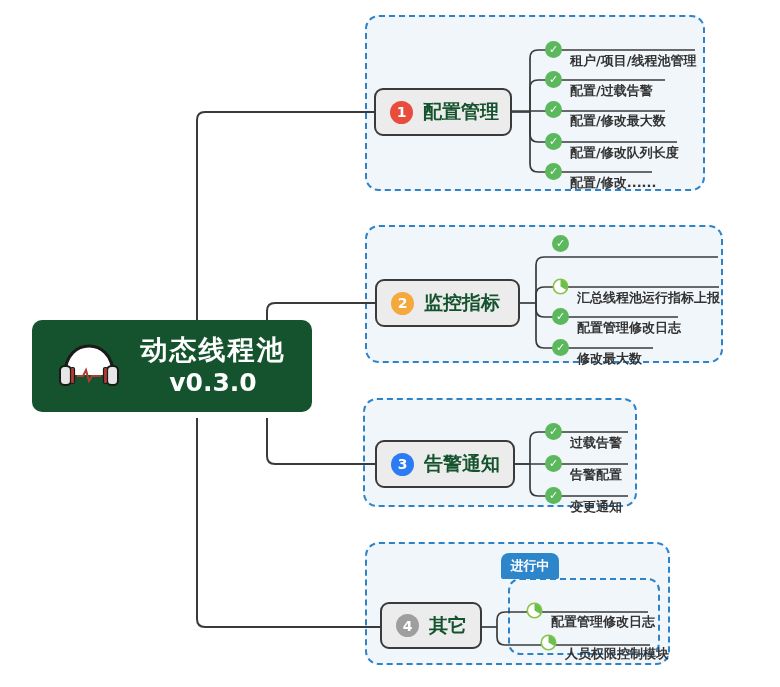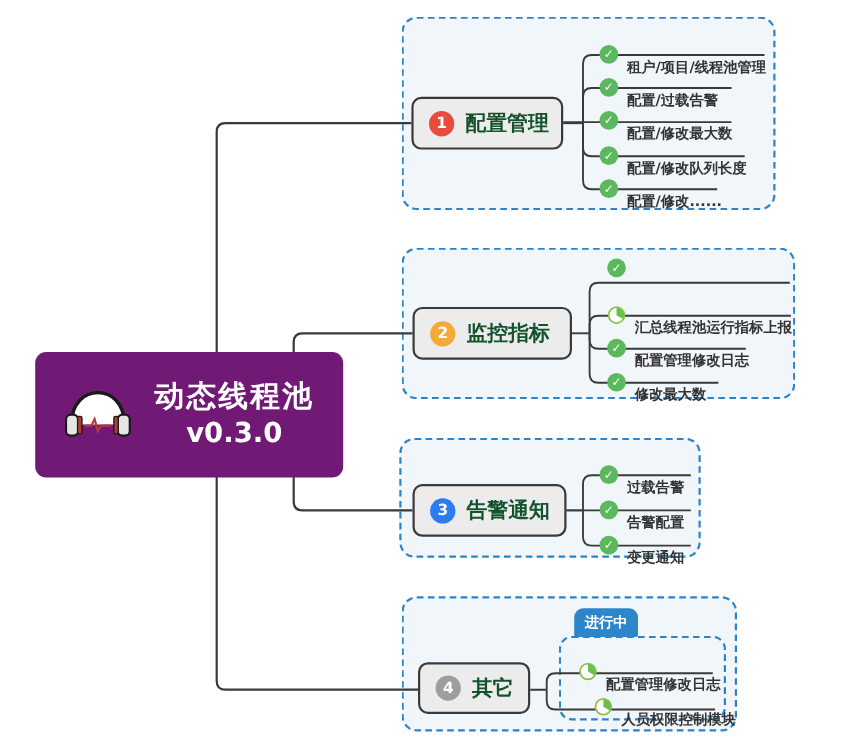--- a/index.html
+++ b/index.html
@@ -8,21 +8,21 @@
 
   
   .group{position:absolute;border:2px dashed #2e82c8;border-radius:14px;background:#f1f6fa;box-sizing:border-box;}
   .inner-group{position:absolute;border:2px dashed #2e82c8;border-radius:12px;background:transparent;box-sizing:border-box;}
 
   
   #edges{position:absolute;left:0;top:0;z-index:2;}
   #edges path, #edges line{fill:none;stroke:#3a3a3a;}
 
   
-  .root-node{position:absolute;left:32px;top:320px;width:280px;height:114px;background:#701a75;
+  .root-node{position:absolute;left:32px;top:320px;width:280px;height:92px;background:#14532d;
     border-radius:10px;display:flex;align-items:center;justify-content:flex-start;z-index:3;}
   .root-icon{margin-left:22px;flex:0 0 auto;}
   .root-text{flex:1;text-align:center;color:#fff;font-weight:bold;line-height:1.3;margin-right:10px;}
   .root-line1{font-size:27px;letter-spacing:2px;}
   .root-line2{font-size:25px;}
 
   
   .branch-node{position:absolute;background:#ececec;border:2.5px solid #3a3a3a;border-radius:9px;
     display:flex;align-items:center;gap:10px;padding:0 14px;box-sizing:border-box;z-index:3;}
   .num-circle{width:23px;height:23px;border-radius:50%;color:#fff;font-size:14px;font-weight:bold;
@@ -31,21 +31,21 @@
   .branch-label{font-size:19px;font-weight:bold;color:#14532d;white-space:nowrap;}
 
   
   .leaf{position:absolute;display:flex;align-items:center;gap:8px;z-index:3;white-space:nowrap;}
   .leaf-text{font-size:13px;font-weight:600;color:#333;margin-top:24px;}
   .check-ic{width:17px;height:17px;border-radius:50%;background:#5cb85c;color:#fff;display:flex;
     align-items:center;justify-content:center;font-size:11px;font-weight:bold;flex:0 0 auto;}
   .pie-ic{width:17px;height:17px;flex:0 0 auto;}
 
   
-  .badge{position:absolute;left:522px;top:553px;width:58px;height:26px;background:#2e86ca;
+  .badge{position:absolute;left:501px;top:553px;width:58px;height:26px;background:#2e86ca;
     border-radius:8px 8px 2px 2px;color:#fff;font-size:13px;font-weight:bold;
     display:flex;align-items:center;justify-content:center;z-index:3;}
 </style>
 </head>
 <body>
 
 <div id="canvas">
 
   <div class="group" style="left:365px;top:15px;width:340px;height:176px;"></div>
   <div class="group" style="left:365px;top:225px;width:358px;height:138px;"></div>

